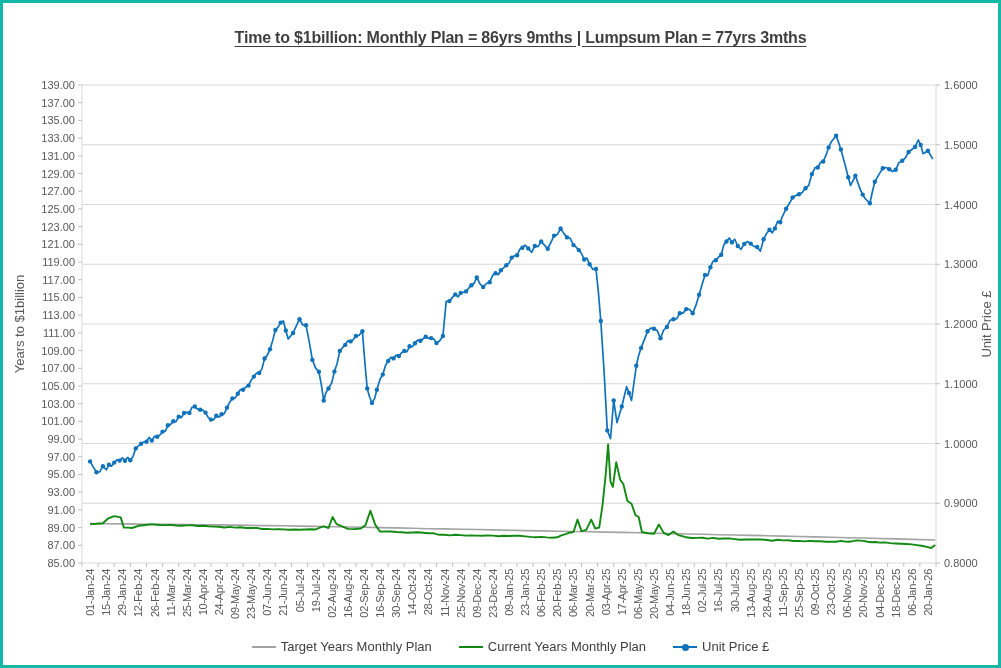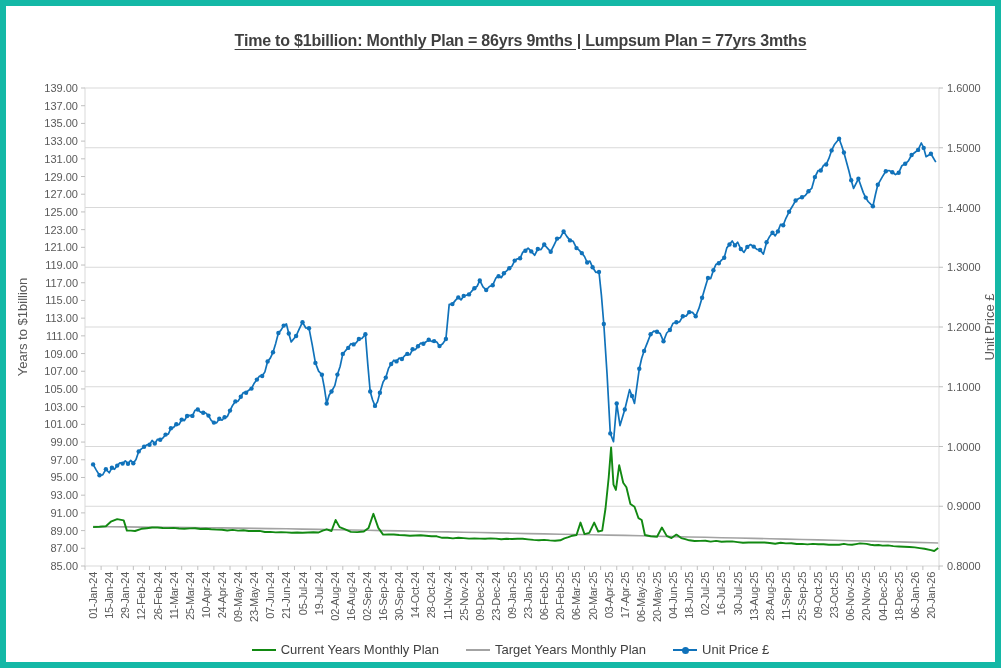--- a/index.html
+++ b/index.html
@@ -1,18 +1,18 @@
 <!DOCTYPE html>
 <html><head>
 <meta charset="utf-8">
 <style>
   html,body{margin:0;padding:0;background:#fff;}
   .figure{position:relative;width:1001px;height:668px;background:#ffffff;
           font-family:"Liberation Sans",sans-serif;overflow:hidden;
-          border:6px solid #14b8a6;box-sizing:border-box;}
+          border:3px solid #14b8a6;box-sizing:border-box;}
   .chart-title{position:absolute;top:26px;left:40px;right:0;text-align:center;
                font-size:16px;font-weight:bold;color:#3f3f3f;letter-spacing:-0.2px;}
   .chart-title span{text-decoration:underline;text-underline-offset:3px;}
   .axis-title{position:absolute;width:200px;height:18px;line-height:18px;text-align:center;
               color:#595959;font-size:13px;white-space:nowrap;transform:rotate(-90deg);}
   .axis-title.left{left:-83px;top:312px;}
   .axis-title.right{left:884px;top:312px;}
   .legend{position:absolute;left:20px;right:0;top:636px;display:flex;justify-content:center;
           align-items:center;gap:27px;font-size:13px;color:#404040;}
   .legend-item{display:flex;align-items:center;gap:5px;}
@@ -379,26 +379,26 @@
         <circle cx="917.7" cy="141.9" r="2.2"></circle>
         <circle cx="924.9" cy="147.7" r="2.2"></circle>
       </g>
     </svg>
 
   <div class="axis-title left">Years to $1billion</div>
   <div class="axis-title right">Unit Price £</div>
 
   <div class="legend">
     <div class="legend-item">
+      <span class="swatch" id="sw0" style="border-top-color: rgb(163, 163, 163);"></span>
+      <span>Target Years Monthly Plan</span>
+    </div>
+    <div class="legend-item">
       <span class="swatch" id="sw1" style="border-top-color: rgb(18, 137, 18);"></span>
       <span>Current Years Monthly Plan</span>
-    </div>
-    <div class="legend-item">
-      <span class="swatch" id="sw0" style="border-top-color: rgb(163, 163, 163);"></span>
-      <span>Target Years Monthly Plan</span>
     </div>
     <div class="legend-item">
       <span class="swatch" id="sw2" style="border-top-color: rgb(16, 114, 186);">
           <span class="dot" id="sw2dot" style="background: rgb(16, 114, 186);"></span>
         </span>
       <span>Unit Price £</span>
     </div>
   </div>
 
 </div>

